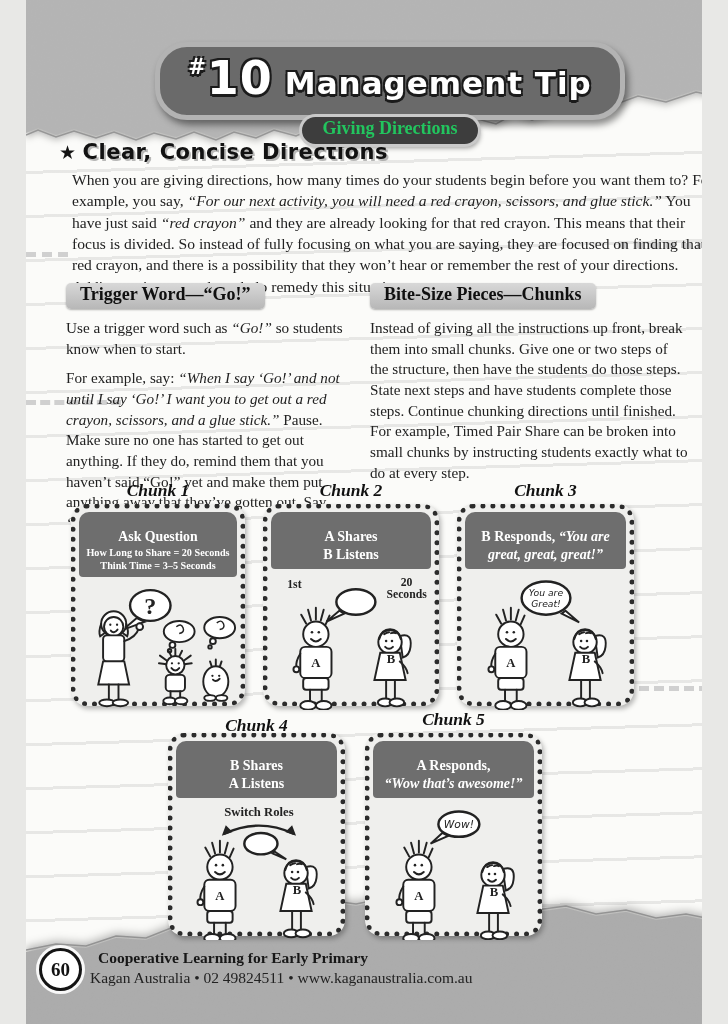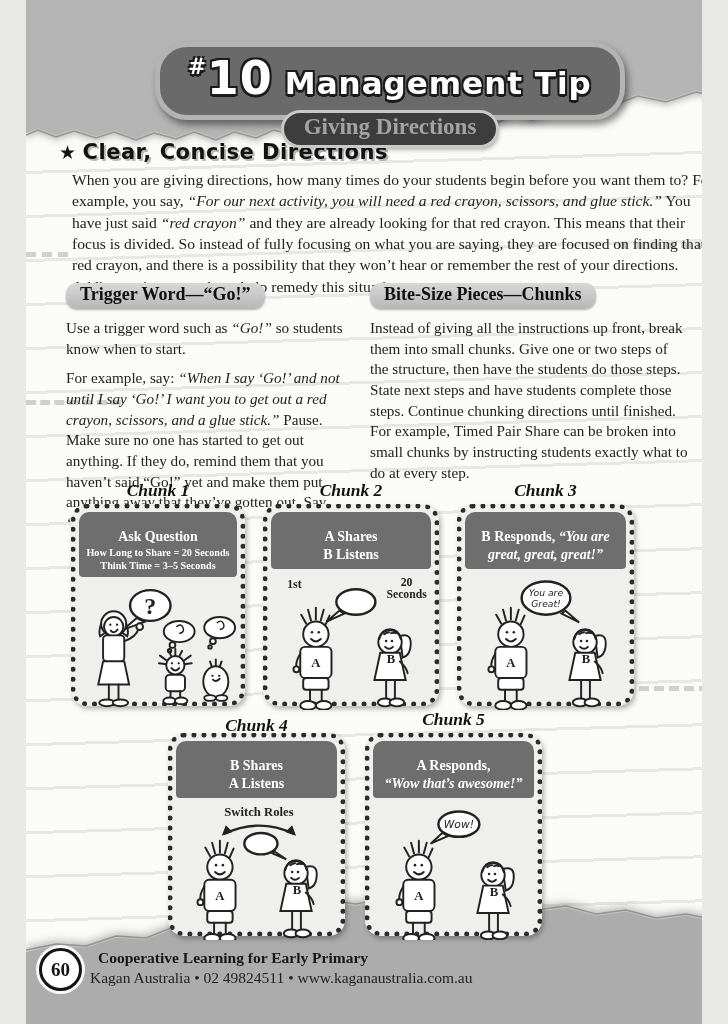--- a/index.html
+++ b/index.html
@@ -18,37 +18,37 @@
   
   .badge-wrap{position:absolute;top:42px;left:0;width:728px;text-align:center;z-index:5;}
   .badge-main{display:inline-block;background:#6a6a6a;border:5px solid #b3b3b3;border-radius:32px;
               padding:4px 28px 10px;box-shadow:3px 5px 7px rgba(0,0,0,.45);
               font-family:"DejaVu Sans",sans-serif;font-weight:bold;white-space:nowrap;}
   .otl{color:#fff;text-shadow:-2px -2px 0 #1b1b1b,2px -2px 0 #1b1b1b,-2px 2px 0 #1b1b1b,2px 2px 0 #1b1b1b,0 3px 0 #1b1b1b;}
   .hash{font-size:21px;vertical-align:20px;margin-right:1px;}
   .num{font-size:46px;letter-spacing:1px;}
   .btitle{font-size:31px;margin-left:12px;letter-spacing:1px;}
   .badge-sub{display:inline-block;position:relative;margin-top:-14px;background:#3d3d3d;border-radius:16px;
-             padding:1px 20px 5px;color:#a3a3a3;font-weight:bold;font-size:23px;z-index:6;
+             padding:1px 20px 5px;color:#22c55e;font-weight:bold;font-size:18px;z-index:6;
              box-shadow:0 0 0 3px #c9c9c9,2px 4px 5px rgba(0,0,0,.4);}
 
   
   .star-heading{position:absolute;left:33px;top:140px;z-index:2;font-family:"DejaVu Sans",sans-serif;
                 font-weight:bold;font-size:21px;color:#121212;letter-spacing:.5px;
                 text-shadow:2px 2px 0 rgba(130,130,130,.55);}
   .star-heading .star{font-size:19px;margin-right:6px;text-shadow:none;}
   .intro{position:absolute;left:46px;top:169px;width:643px;z-index:2;font-size:15.6px;line-height:1.37;}
 
   .it{font-style:italic;}
 
   
   .col{position:absolute;top:283px;z-index:2;}
   .col-1{left:40px;width:294px;}
   .col-2{left:344px;width:320px;}
-  .colhead{display:inline-block;background:linear-gradient(#d8d8d8,#b7b7b7);border-radius:11px;
+  .colhead{display:inline-block;background:linear-gradient(#d8d8d8,#b7b7b7);border-radius:5px;
            padding:1px 14px 4px;font-weight:bold;font-size:18px;color:#101010;
            box-shadow:0 1px 2px rgba(0,0,0,.3);}
   .col p{margin:9px 0 0;font-size:15.2px;line-height:1.36;}
 
   
   .chunk-label{position:absolute;z-index:2;text-align:center;font-size:17.5px;font-weight:bold;font-style:italic;color:#111;}
   .card{position:absolute;z-index:2;background:#efefed;border:5px dotted #2b2b2b;border-radius:16px;
         box-shadow:2px 3px 5px rgba(0,0,0,.28);box-sizing:border-box;}
   .card-head{margin:3px;background:#6e6e6e;border-radius:10px 10px 4px 4px;color:#fff;text-align:center;
              padding:16px 2px 5px;font-weight:bold;}

